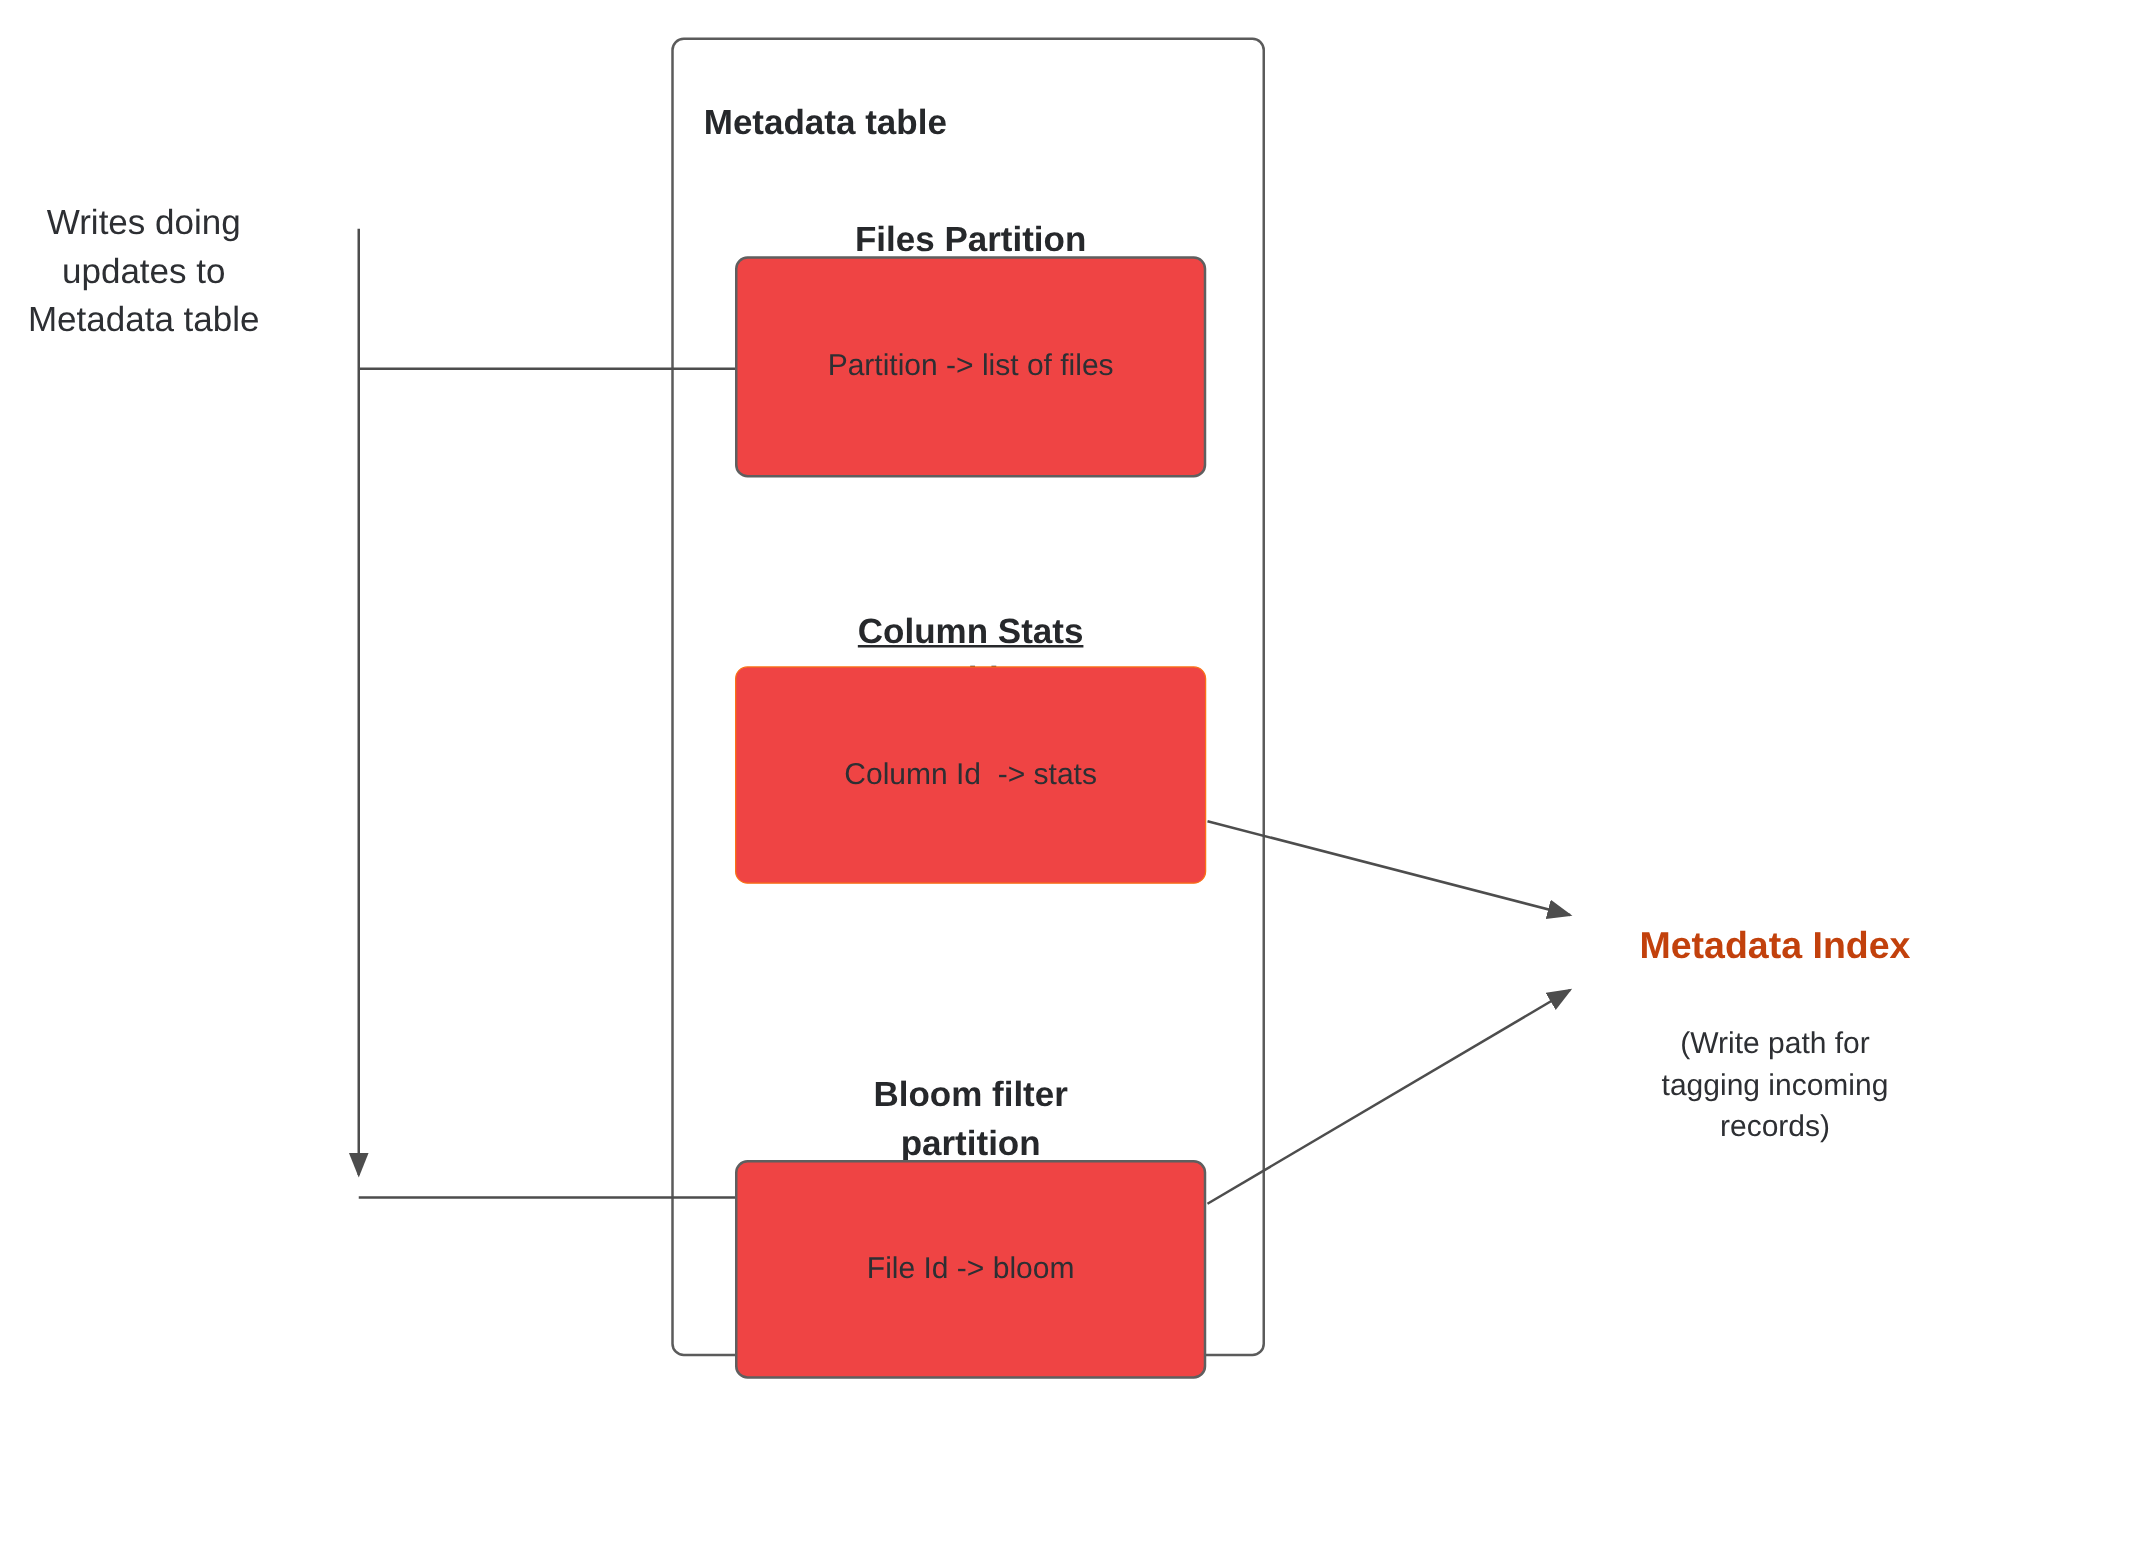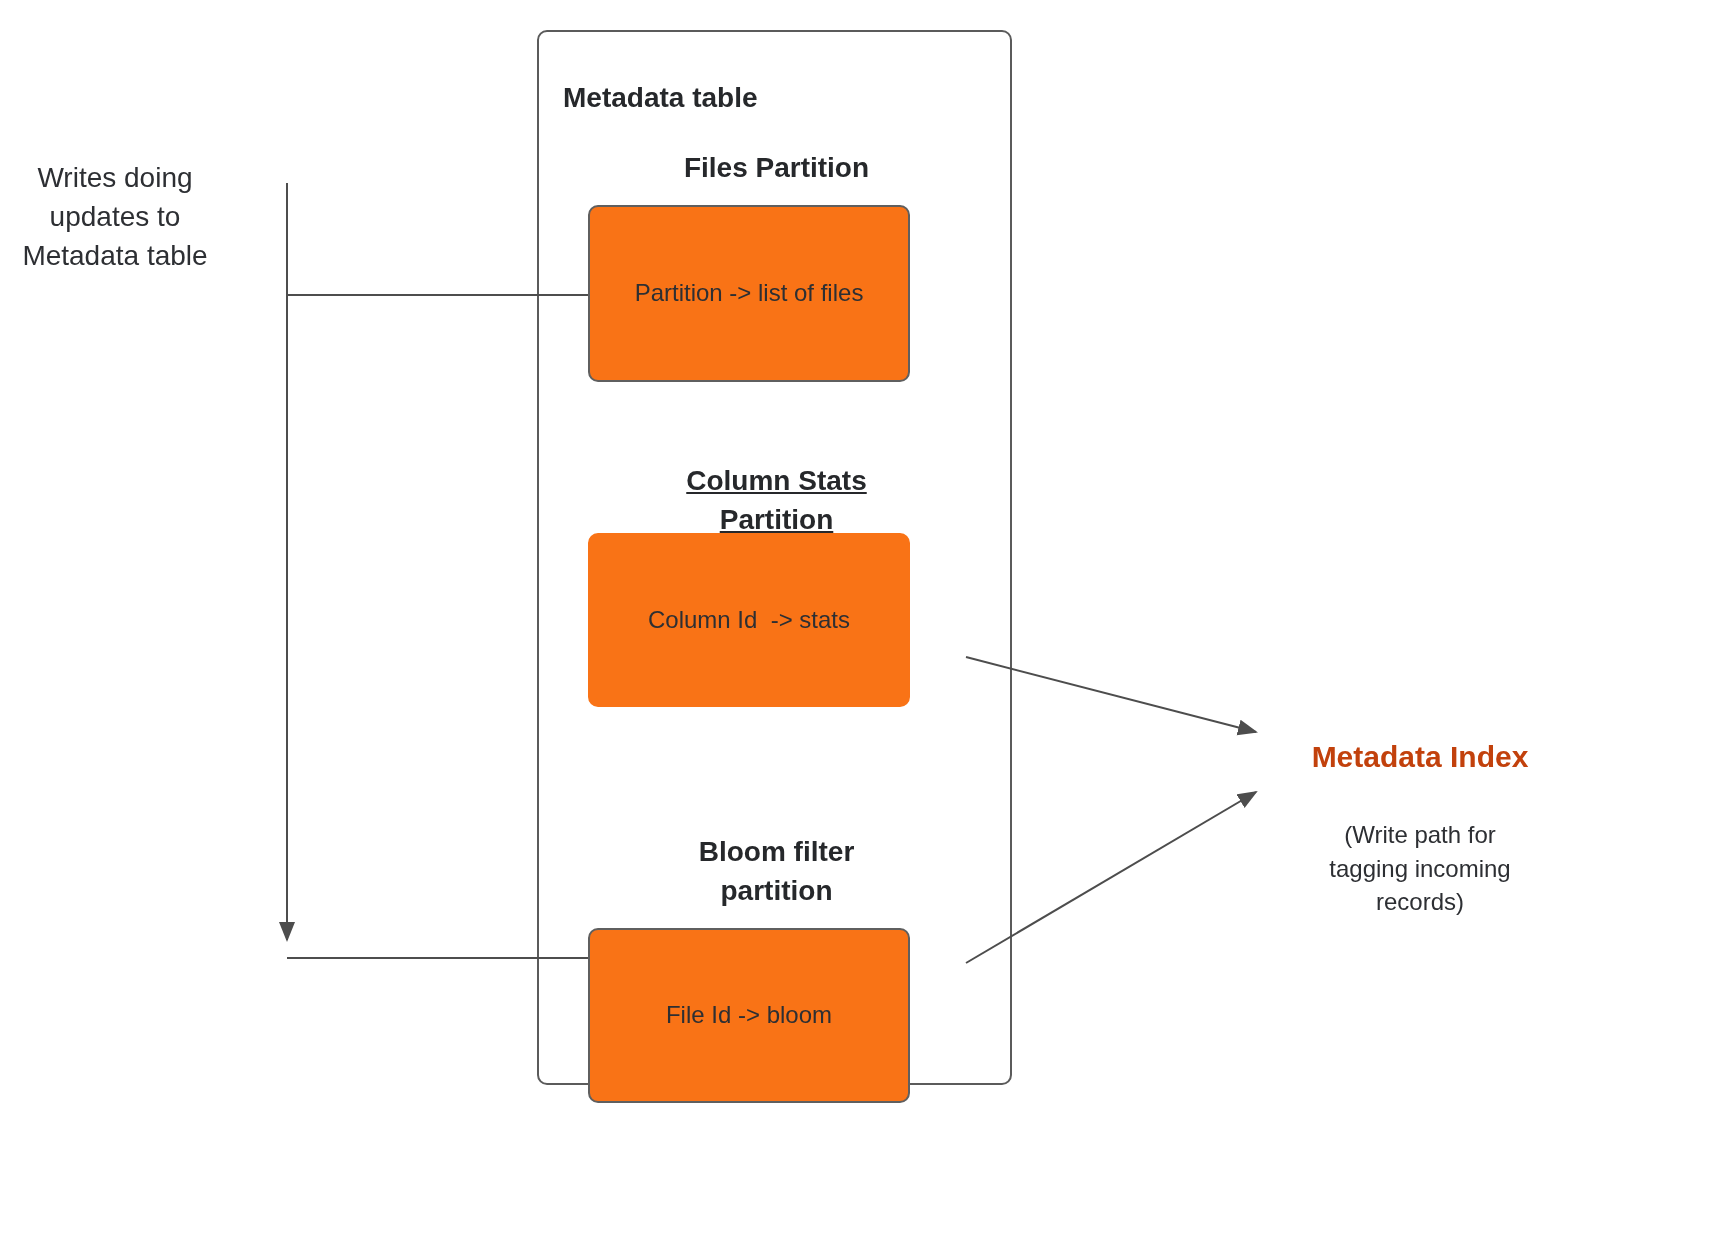--- a/index.html
+++ b/index.html
@@ -24,38 +24,39 @@
     font-size: 28px; font-weight: bold; color: #26282b;
   }
 
   .section-heading {
     left: 588px; width: 377px;
     text-align: center;
     font-size: 28px; font-weight: bold;
     line-height: 1.4;
     white-space: pre-line;
     color: #26282b;
+    margin-top: 24px;
   }
   .heading-files   { top: 148px; }
   .heading-stats   { top: 461px; text-decoration: underline; }
   .heading-bloom   { top: 832px; }
 
   .inner-box {
-    left: 588px; width: 322px;
+    left: 588px; width: 377px;
     border: 2px solid #5f5f5f;
     border-radius: 10px;
-    background: #f97316;
+    background: #ef4444;
     display: flex; flex-direction: column;
     align-items: center; justify-content: center;
     font-size: 24px; color: #2d2f33;
     line-height: 1.45;
     text-align: center;
   }
   .box-files { top: 205px; height: 177px; }
-  .box-stats { top: 533px; height: 174px; border: 8px solid #f97316; }
+  .box-stats { top: 533px; height: 174px; border: 1px solid #f97316; }
   .box-bloom { top: 883px; height: 175px; margin-top: 45px; }
   .box-line { white-space: pre-wrap; }
 
   .writes-label {
     left: 0px; top: 158px; width: 230px;
     text-align: center;
     font-size: 28px; line-height: 1.4;
     white-space: pre-line;
     color: #2d2f33;
   }

